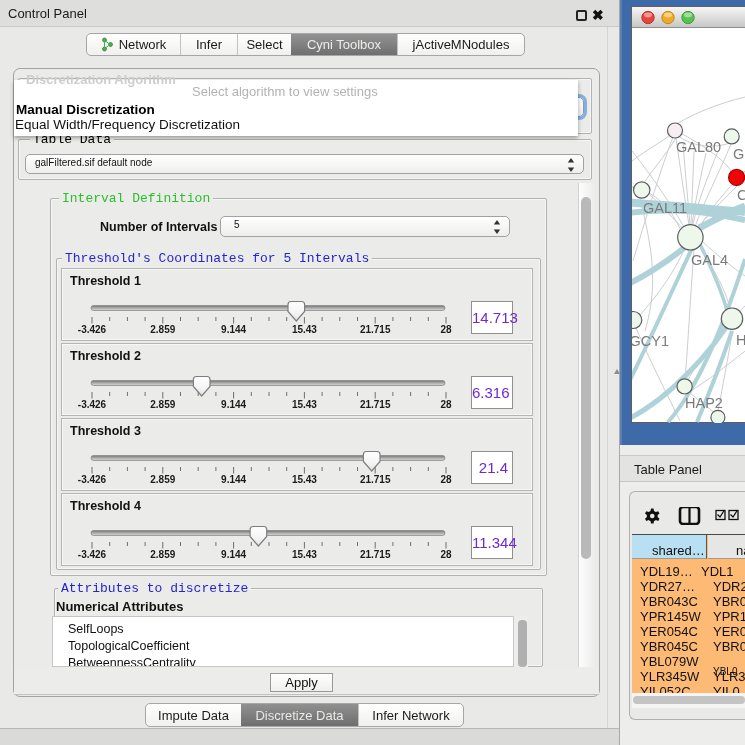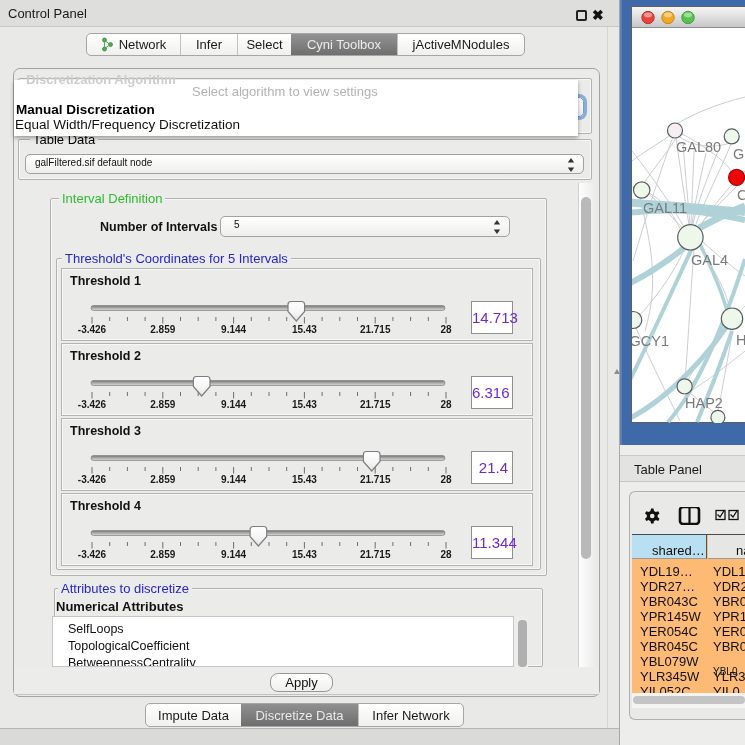--- a/index.html
+++ b/index.html
@@ -15,21 +15,21 @@
 #bottomband { left:0; top:728px; width:619px; height:17px; background:#dadad8; border-top:1px solid #b7b7b5; }
 
 #toptabs { left:86px; top:33px; width:439px; height:23px; background:linear-gradient(#ffffff,#f0f0ee); border:1px solid #a6a6a6; border-radius:5px; display:flex; }
 #toptabs .seg { height:100%; display:flex; align-items:center; justify-content:center; font-size:13px; color:#1a1a1a; position:relative; }
 #toptabs .seg + .seg { border-left:1px solid #c2c2c2; }
 #toptabs .dark { background:linear-gradient(#939393,#6f6f6f); color:#ececea; border-left:none !important; }
 
 #innerpanel { left:13px; top:68px; width:587px; height:629px; background:#ebebe9; border:1px solid #a3a3a3; border-radius:7px; }
 
 .group { position:absolute; border:1px solid #b2b2b2; border-radius:2px; box-shadow:inset 0 0 0 1px rgba(255,255,255,.55); }
-.gtitle { position:absolute; font-size:13px; background:#ebebe9; padding:0 3px; }
+.gtitle { position:absolute; font-size:13px; background:#ebebe9; padding:0 3px;font-family:Liberation Mono, monospace; }
 
 .combo { position:absolute; background:linear-gradient(#ffffff,#eeeeec); border:1px solid #a2a2a2; border-radius:5px; font-size:10px; color:#111; }
 .combo .ctext { position:absolute; left:9px; top:2px; }
 .combo .arr { position:absolute; right:7px; top:1px; width:10px; height:18px; }
 
 #popup { left:14px; top:80px; width:564px; height:56px; background:#ffffff; box-shadow:0 2px 4px rgba(0,0,0,.35); z-index:40; }
 
 .tpanel { position:absolute; left:61px; width:472px; height:73px; border:1px solid #b4b4b4; box-shadow:inset 0 0 0 1px rgba(255,255,255,.6); background:#ebebe9; }
 .tpanel .tlab { position:absolute; left:8px; top:5px; font-size:12.5px; font-weight:bold; color:#111; }
 .tpanel .vbox { position:absolute; left:409px; top:32px; width:42px; height:33px; background:#fff; border:1px solid #909090; font-size:15px; color:#6d28d9; text-align:right; padding:7px 4px 0 0; }
@@ -37,21 +37,21 @@
 
 #vscroll { left:578px; top:183px; width:17px; height:484px; background:linear-gradient(90deg,#fdfdfd,#ececec); border-left:1px solid #d0d0d0; }
 #vthumb { left:581px; top:197px; width:10px; height:362px; background:#b9b9b9; border-radius:5px; }
 
 #attrlist { left:52px; top:616px; width:462px; height:51px; background:#fff; border:1px solid #c6c6c6; overflow:hidden; font-size:12.5px; color:#111; padding-top:4px; }
 #attrlist div { padding-left:15px; height:17px; line-height:17px; }
 #listscroll { left:514px; top:616px; width:14px; height:51px; background:#ededeb; }
 #listthumb { left:518px; top:620px; width:9px; height:47px; background:#b0b0b0; border-radius:4px; }
 
 #applyrow { left:14px; top:667px; width:585px; height:28px; background:#ececea; border-bottom:1px solid #c2c2c2; }
-#applybtn { left:270px; top:673px; width:63px; height:19px; background:linear-gradient(#ffffff,#efefed); border:1px solid #989898; border-radius:8px; font-size:13px; color:#111; text-align:center; line-height:17px; }
+#applybtn { left:270px; top:673px; width:63px; height:19px; background:linear-gradient(#ffffff,#efefed); border:1px solid #989898; border-radius:0; font-size:13px; color:#111; text-align:center; line-height:17px; }
 
 #bottabs { left:145px; top:703px; width:319px; height:24px; background:linear-gradient(#ffffff,#f0f0ee); border:1px solid #a6a6a6; border-radius:5px; display:flex; z-index:5; }
 #bottabs .seg { height:100%; display:flex; align-items:center; justify-content:center; font-size:13px; color:#1a1a1a; }
 #bottabs .seg + .seg { border-left:1px solid #c2c2c2; }
 #bottabs .dark { background:linear-gradient(#909090,#6e6e6e); color:#e9e9e7; border-left:none !important; }
 
 #rightside { left:619px; top:0; width:126px; height:745px; background:#ededeb; border-left:1px solid #a8a8a8; }
 #bluepanel { left:620px; top:0; width:125px; height:445px; background:#3e6aa9; border-left:2px solid #5c80b4; }
 #macwin { left:631px; top:6px; width:114px; height:417px; background:#fff; border:1px solid #5f5f5f; border-right:none; }
 #mactitle { left:0; top:0; width:113px; height:21px; background:linear-gradient(#f6f6f6,#c7c7c7); border-bottom:1px solid #8e8e8e; }
@@ -452,21 +452,21 @@
     <rect x="86" y="3.5" width="9" height="9"></rect>
     <path d="M87.5 7.5 L90 10 L94.5 3"></path>
   </g>
 </svg>
 <div class="abs" style="left:632px;top:534px;width:113px;height:174px;background:#fdba74;border-top:1.5px solid #4a4a4a;overflow:hidden;z-index:6;">
   <div style="position:absolute;left:0;top:0;width:75px;height:24px;background:#b9e0f2;border-right:1.5px solid #555;border-bottom:1px solid #9a9a9a;"></div>
   <div style="position:absolute;left:76px;top:0;width:40px;height:24px;background:#e6e6e4;border-bottom:1px solid #9a9a9a;"></div>
   <div style="position:absolute;left:20px;top:8px;font-size:13px;color:#111;">shared…</div>
   <div style="position:absolute;left:104px;top:8px;font-size:13px;color:#111;">na</div>
       <div style="position:absolute;left:8px;top:29px;font-size:13px;color:#111;">YDL19…</div>
-      <div style="position:absolute;left:81px;top:29px;font-size:13px;color:#111;">YDL1</div>
+      <div style="position:absolute;left:69px;top:29px;font-size:13px;color:#111;">YDL1</div>
       <div style="position:absolute;left:8px;top:44px;font-size:13px;color:#111;">YDR27…</div>
       <div style="position:absolute;left:81px;top:44px;font-size:13px;color:#111;">YDR2</div>
       <div style="position:absolute;left:8px;top:59px;font-size:13px;color:#111;">YBR043C</div>
       <div style="position:absolute;left:81px;top:59px;font-size:13px;color:#111;">YBR0</div>
       <div style="position:absolute;left:8px;top:74px;font-size:13px;color:#111;">YPR145W</div>
       <div style="position:absolute;left:81px;top:74px;font-size:13px;color:#111;">YPR1</div>
       <div style="position:absolute;left:8px;top:89px;font-size:13px;color:#111;">YER054C</div>
       <div style="position:absolute;left:81px;top:89px;font-size:13px;color:#111;">YER0</div>
       <div style="position:absolute;left:8px;top:104px;font-size:13px;color:#111;">YBR045C</div>
       <div style="position:absolute;left:81px;top:104px;font-size:13px;color:#111;">YBR0</div>

